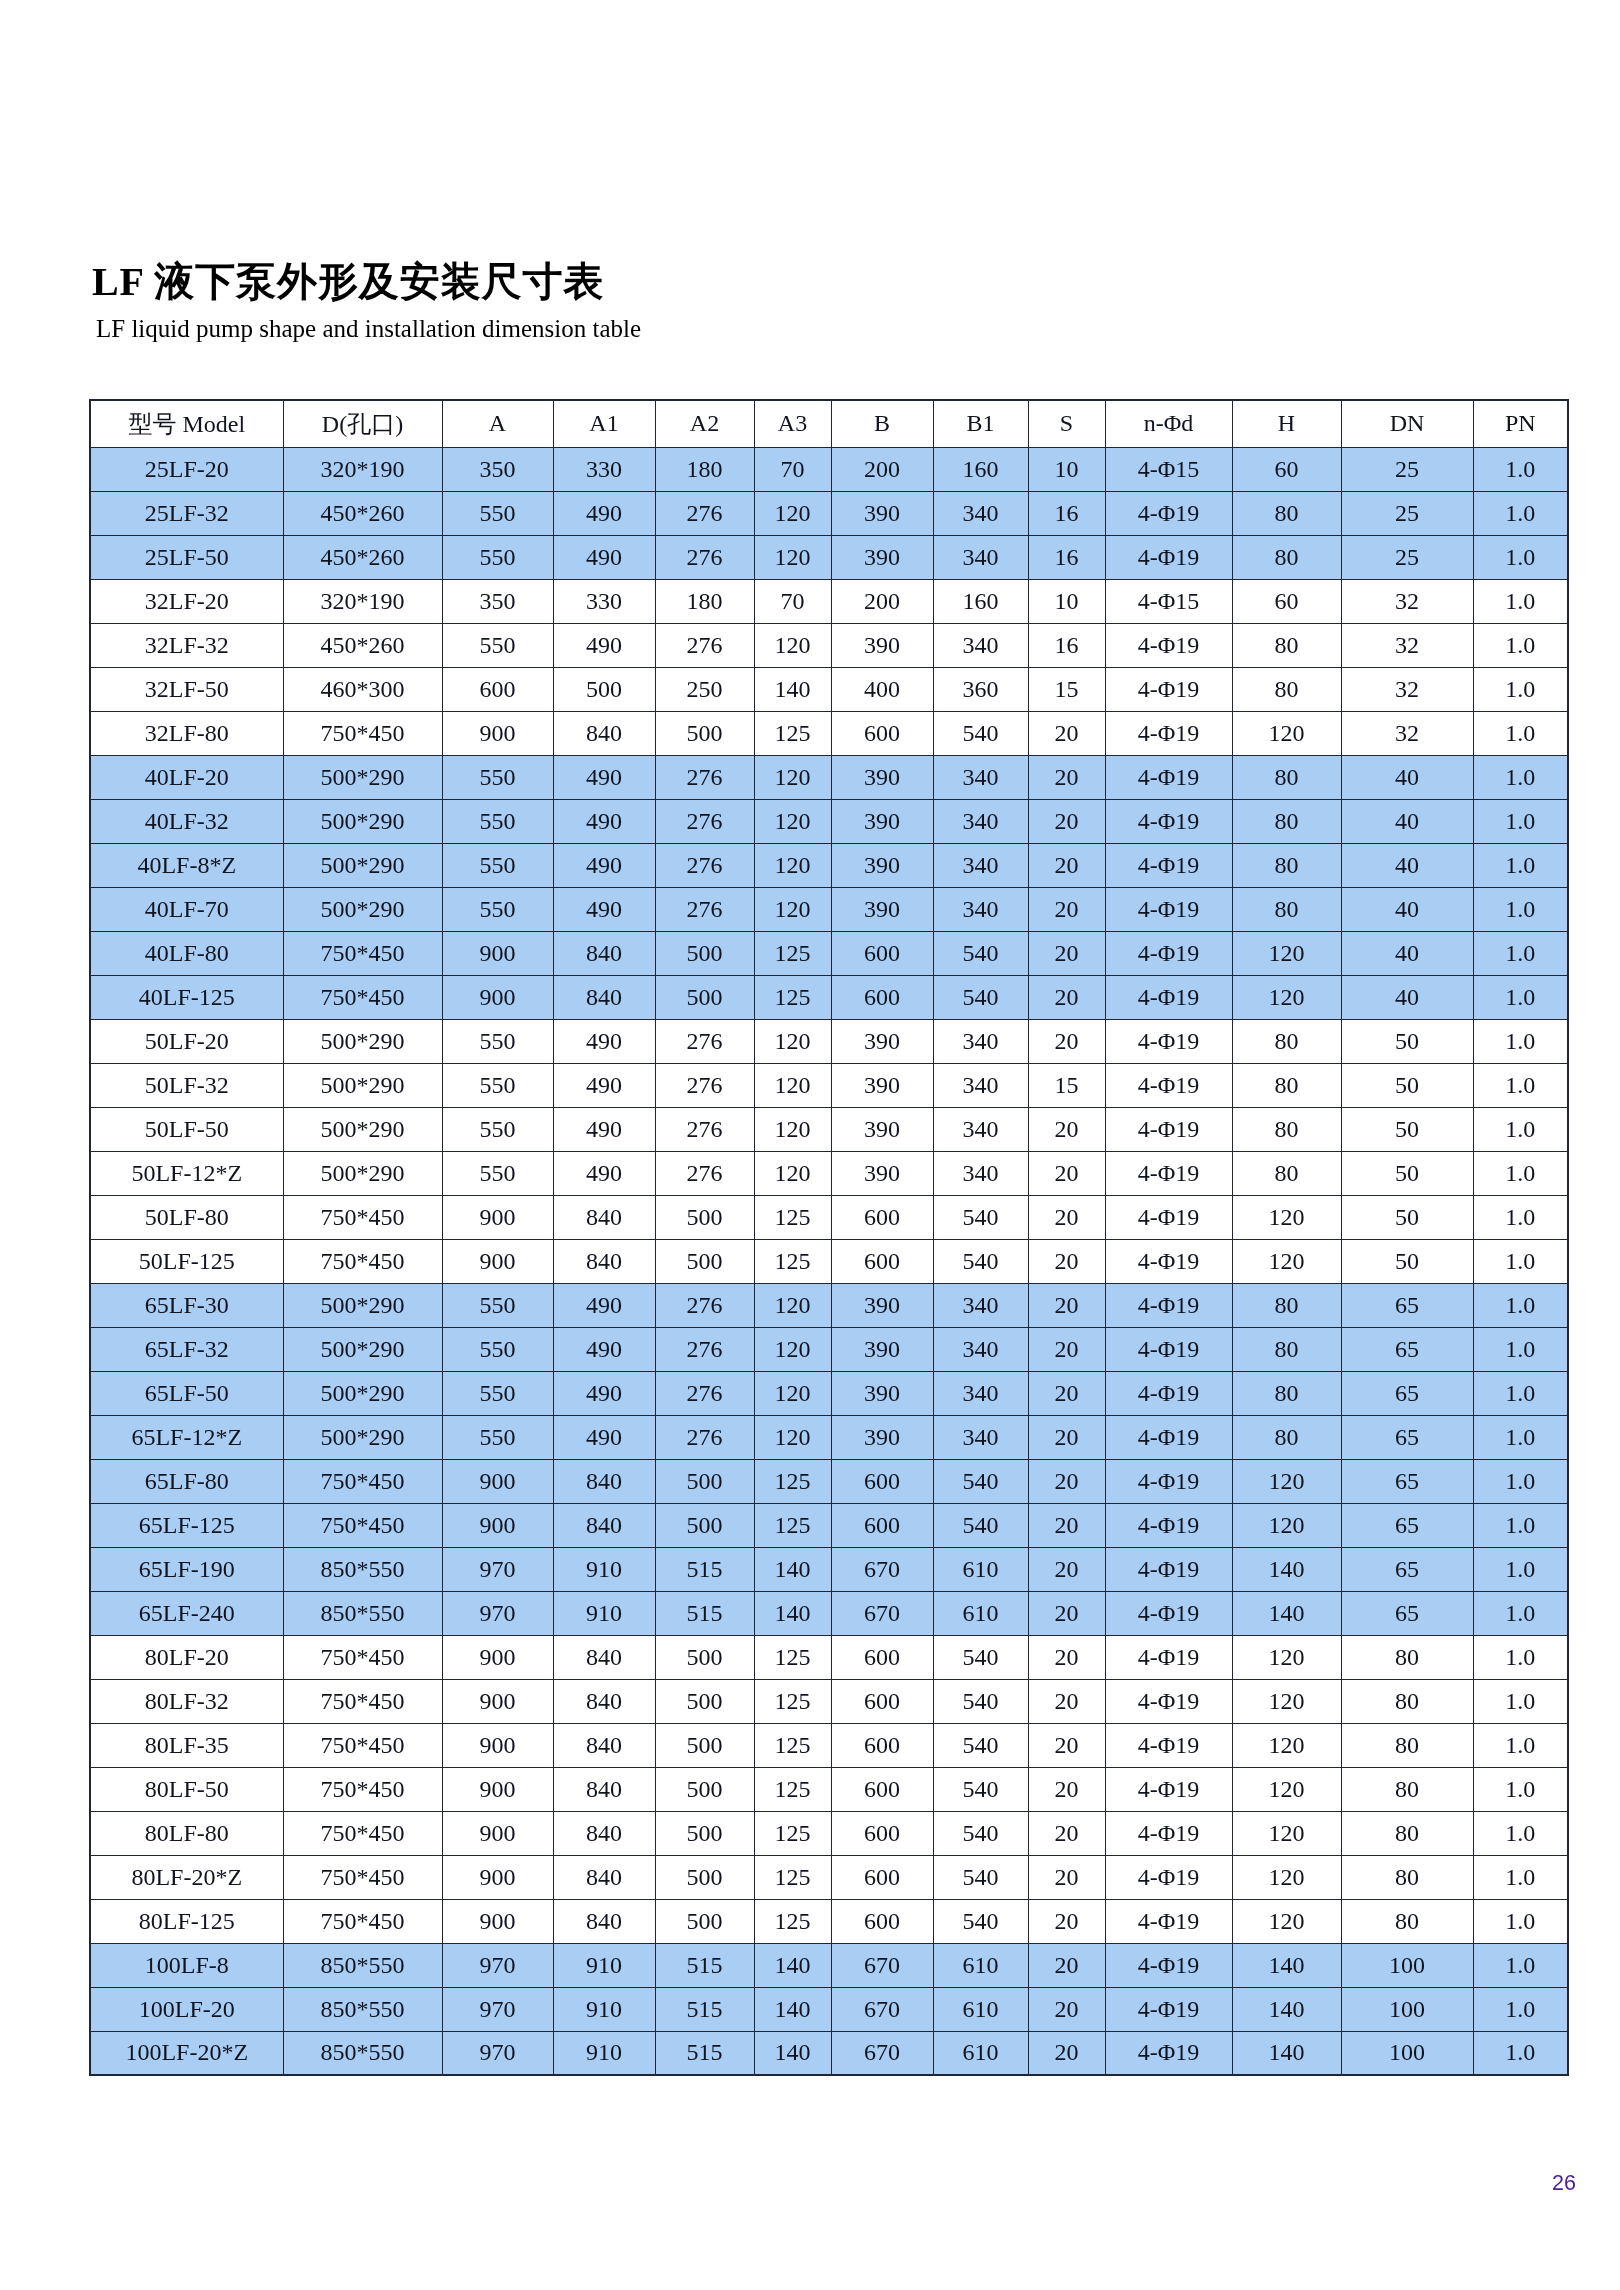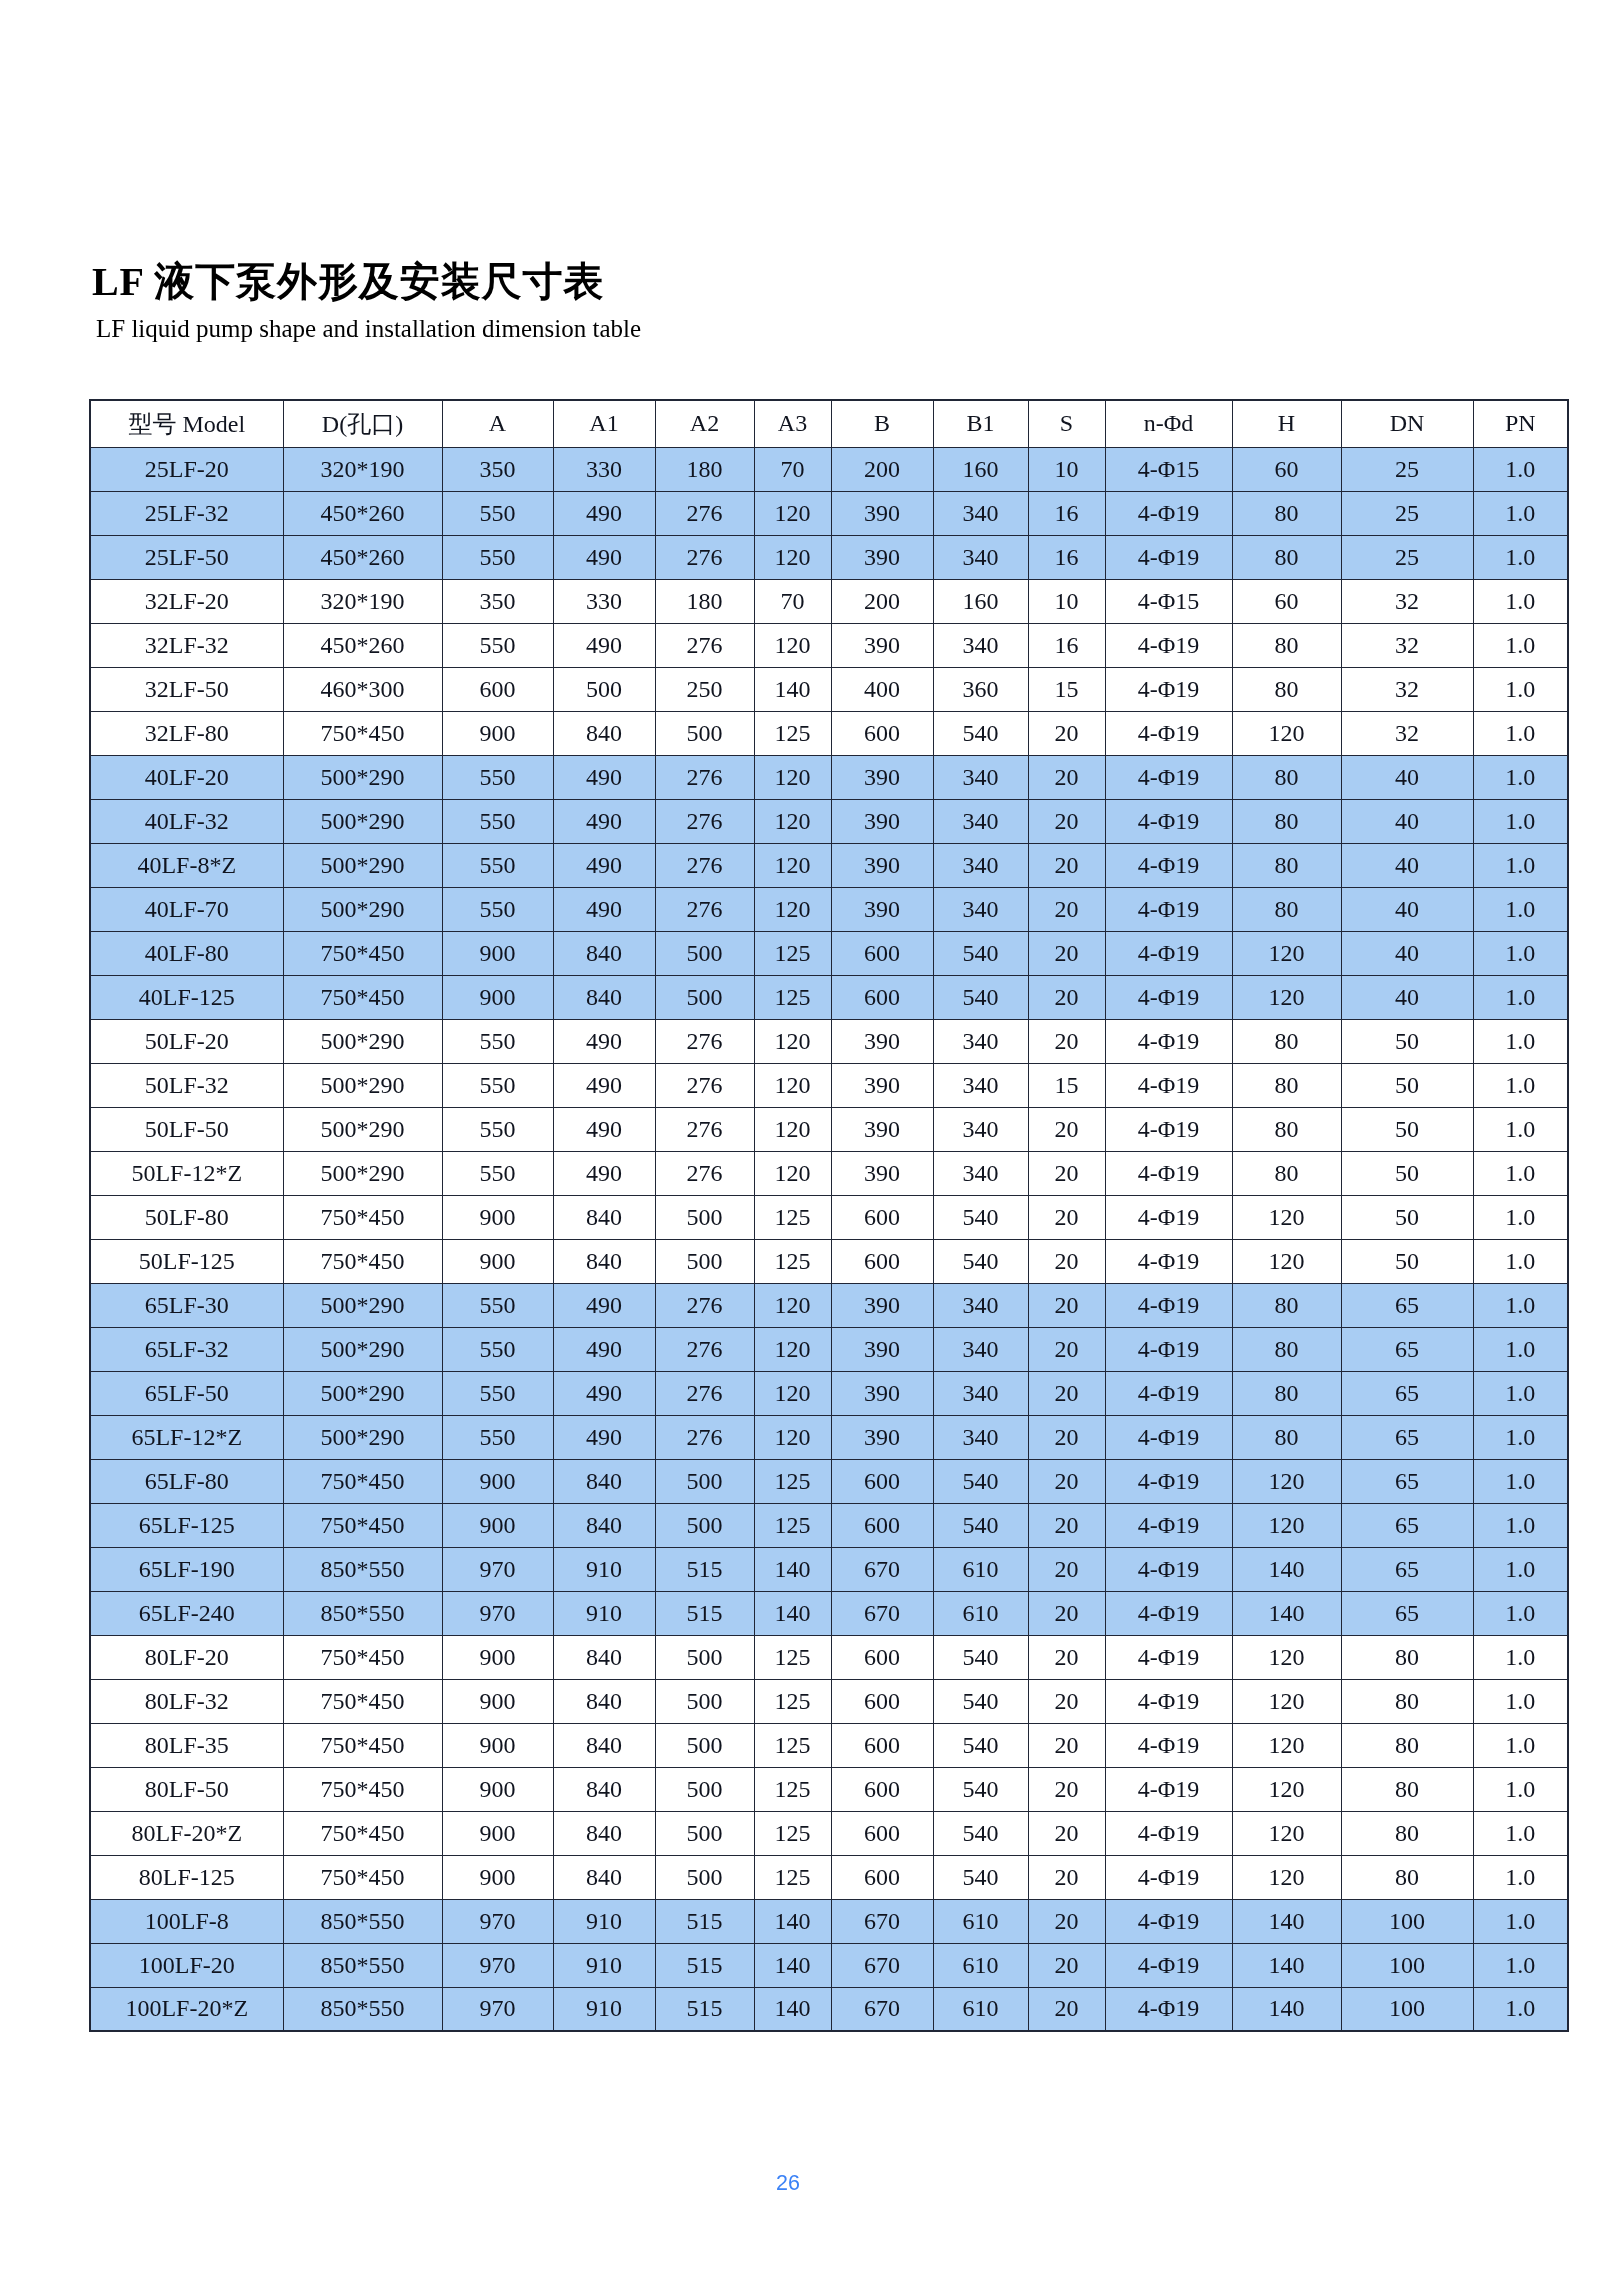--- a/index.html
+++ b/index.html
@@ -29,23 +29,23 @@
     text-align: center; vertical-align: middle;
     font-size: 24px; font-weight: normal;
     padding: 0; overflow: hidden; white-space: nowrap;
     color: #10141f; background: #ffffff;
   }
   table.dim thead tr { height: 47px; }
   table.dim tbody tr { height: 44px; padding-left: 23px; }
   table.dim tr.hl td { background: var(--hl, #a9cdf3); }
   .pagenum {
     position: absolute; top: 2171px; left: 0; width: 1576px;
-    text-align: center;
+    text-align: right;
     font-family: "Liberation Sans", sans-serif;
-    font-size: 21.5px; color: #3b82f6;
+    font-size: 21.5px; color: #4c1d95;
   }
 </style>
 </head>
 <body>
 
 <div class="title">LF 液下泵外形及安装尺寸表</div>
 <div class="subtitle">LF liquid pump shape and installation dimension table</div>
 
 <table class="dim">
   <colgroup>
@@ -540,20 +540,35 @@
         <td>125</td>
         <td>600</td>
         <td>540</td>
         <td>20</td>
         <td>4-Φ19</td>
         <td>120</td>
         <td>80</td>
         <td>1.0</td>
       </tr>
       <tr>
+        <td>80LF-80</td>
+        <td>750*450</td>
+        <td>900</td>
+        <td>840</td>
+        <td>500</td>
+        <td>125</td>
+        <td>600</td>
+        <td>540</td>
+        <td>20</td>
+        <td>4-Φ19</td>
+        <td>120</td>
+        <td>80</td>
+        <td>1.0</td>
+      </tr>
+      <tr>
         <td>80LF-20*Z</td>
         <td>750*450</td>
         <td>900</td>
         <td>840</td>
         <td>500</td>
         <td>125</td>
         <td>600</td>
         <td>540</td>
         <td>20</td>
         <td>4-Φ19</td>

